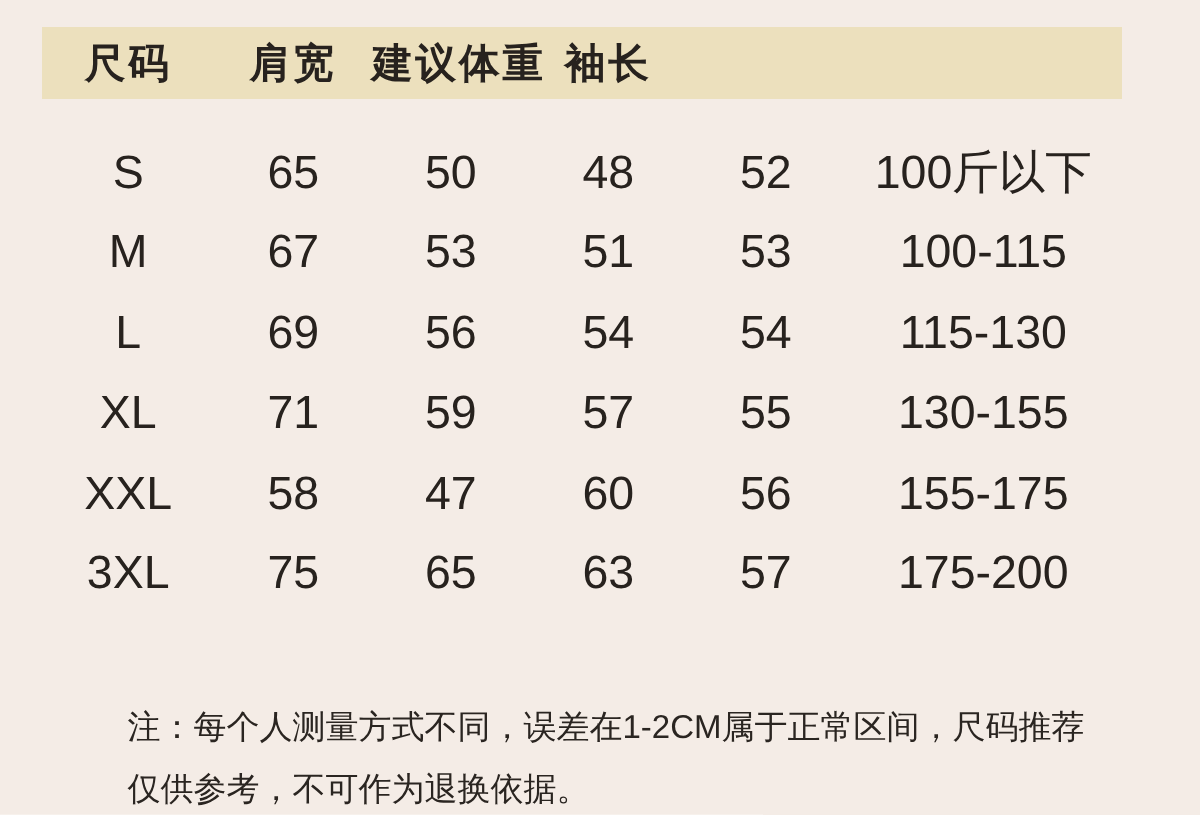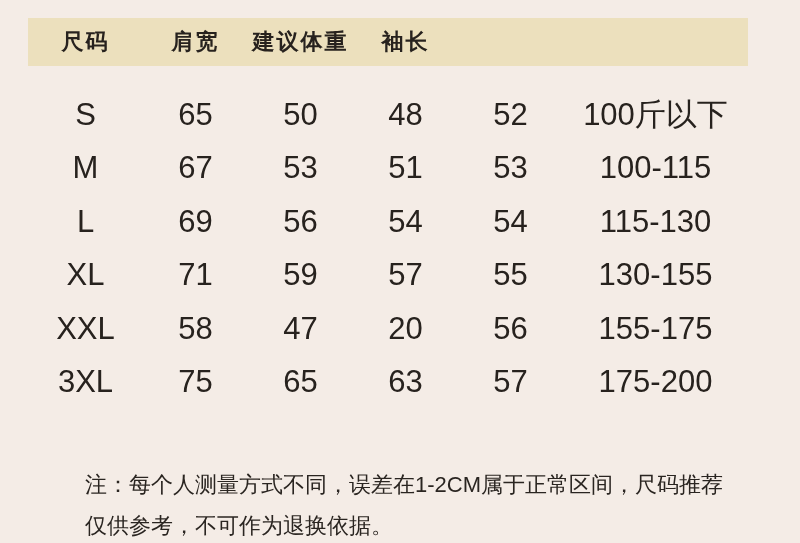--- a/index.html
+++ b/index.html
@@ -20,21 +20,21 @@
   }
   .trow {
     display: grid;
     grid-template-columns: 115px 105px 105px 105px 105px 185px;
     align-items: center;
   }
   .trow.header {
     background: #ece0bd;
     height: 48px;
     font-weight: bold;
-    font-size: 22px;
+    font-size: 27px;
     letter-spacing: 2px;
   }
   .tbody { margin-top: 22px; }
   .tbody .trow { height: 53.5px; font-size: 31px; }
   .cell { text-align: center; white-space: nowrap; }
   .note {
     position: absolute;
     left: 85px;
     top: 444px;
     width: 680px;
@@ -93,21 +93,21 @@
         <div class="cell">59</div>
         <div class="cell">57</div>
         <div class="cell">55</div>
         <div class="cell">130-155</div>
       </div>
 
       <div class="trow">
         <div class="cell">XXL</div>
         <div class="cell">58</div>
         <div class="cell">47</div>
-        <div class="cell">20</div>
+        <div class="cell">60</div>
         <div class="cell">56</div>
         <div class="cell">155-175</div>
       </div>
 
       <div class="trow">
         <div class="cell">3XL</div>
         <div class="cell">75</div>
         <div class="cell">65</div>
         <div class="cell">63</div>
         <div class="cell">57</div>

